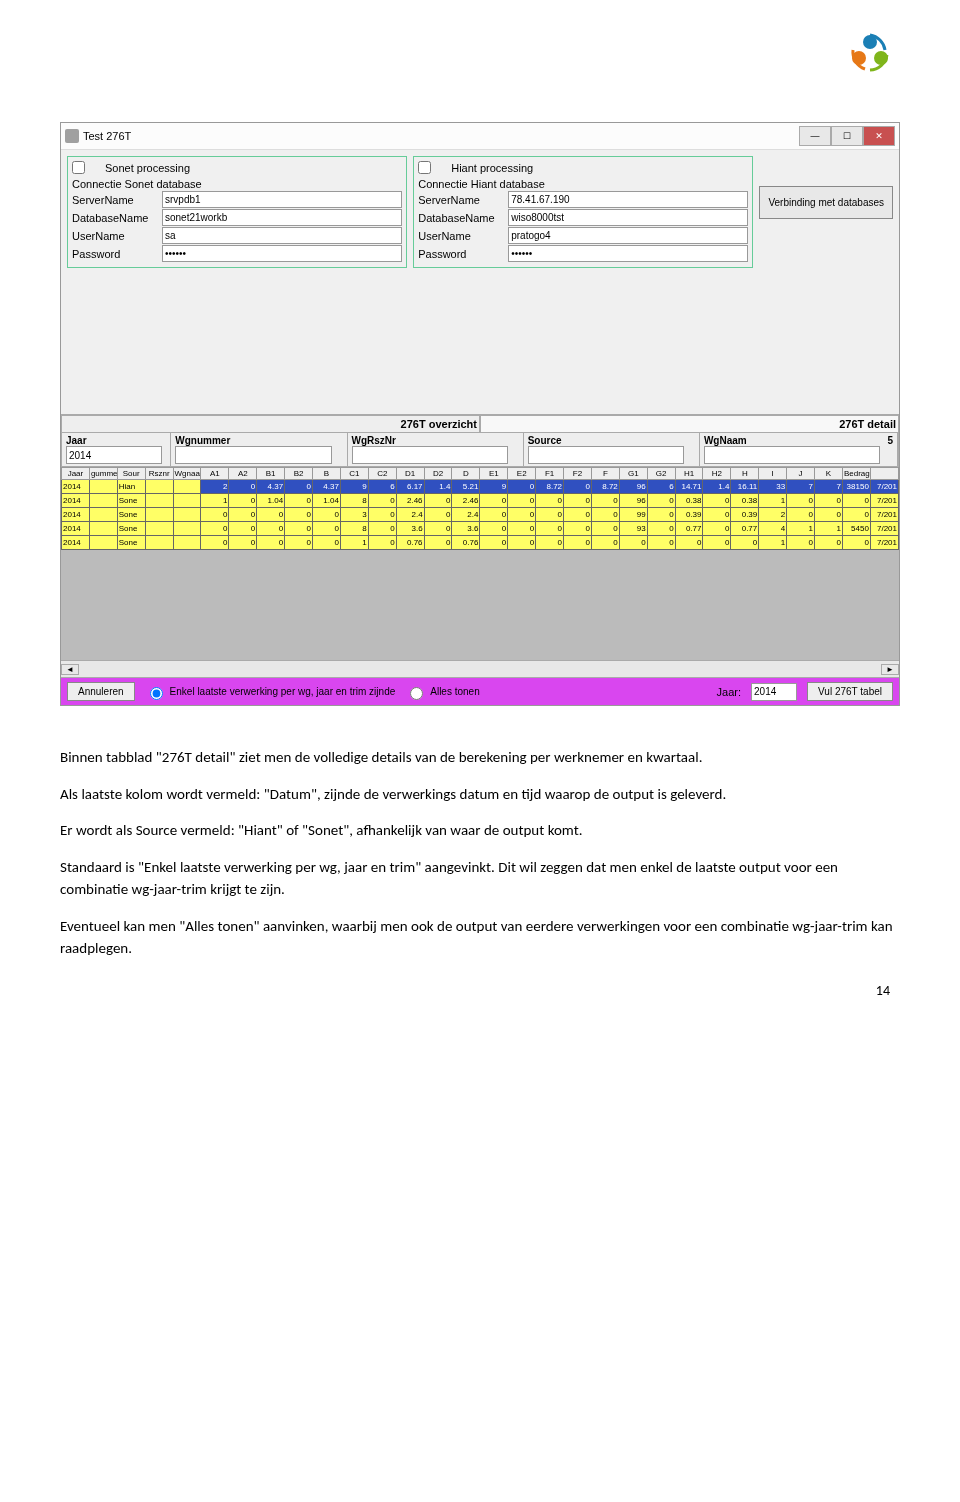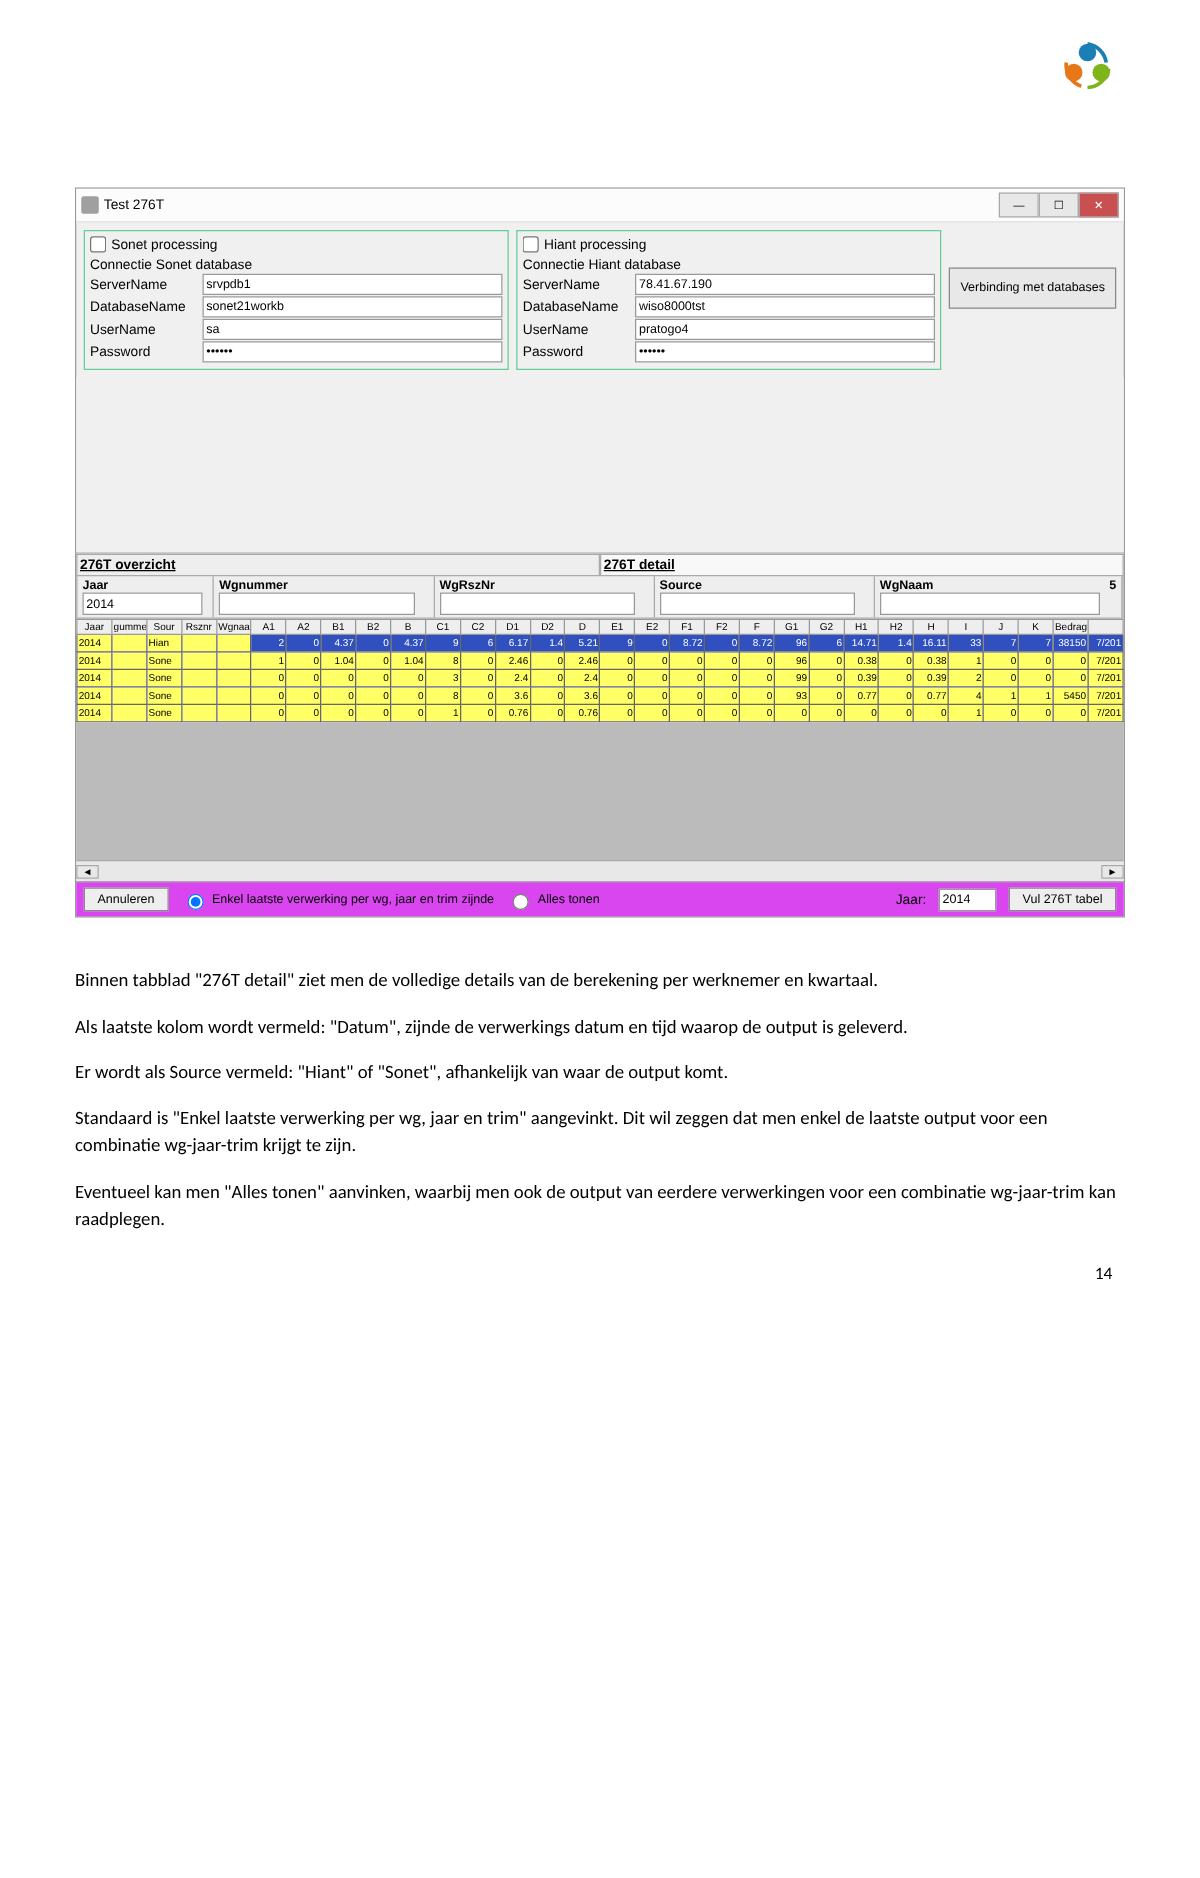--- a/index.html
+++ b/index.html
@@ -13,21 +13,21 @@
     padding: 30px 60px 40px 60px;
   }
   .logo {
     position: absolute;
     top: 25px;
     right: 65px;
     width: 50px;
     height: 50px;
   }
   .screenshot {
-    margin-top: 120px;
+    margin-top: 92px;
     border: 1px solid #999;
     background: #f0f0f0;
     font-family: "Segoe UI", Tahoma, sans-serif;
     font-size: 11px;
     color: #000;
   }
   .titlebar {
     display: flex;
     align-items: center;
     justify-content: space-between;
@@ -38,29 +38,29 @@
   }
   .titlebar-left { display: flex; align-items: center; gap: 4px; }
   .titlebar-icon { width: 14px; height: 14px; background: #a0a0a0; border-radius: 2px; }
   .titlebar-buttons { display: flex; gap: 0; }
   .tb-btn { width: 30px; height: 18px; border: 1px solid #aaa; display: flex; align-items: center; justify-content: center; font-size: 9px; }
   .tb-btn.close { background: #c85050; color: #fff; }
   .tb-btn.mm { background: #e8e8e8; }
   .conn-row { display: flex; gap: 6px; padding: 6px; }
   .conn-panel { flex: 1; border: 1px solid #999; padding: 4px; background: #f0f0f0; }
   .conn-panel.green { border: 1px solid #6c9; }
-  .chk { display: flex; align-items: center; gap: 4px; margin-bottom: 4px; }
+  .chk { display: flex; align-items: center; gap: 20px; margin-bottom: 4px; }
   .chk input { margin: 0; }
   .fieldrow { display: flex; align-items: center; margin: 1px 0; }
   .fieldrow .lbl { width: 90px; }
   .fieldrow input { flex: 1; height: 15px; border: 1px solid #999; font-size: 10px; padding: 0 2px; }
   .btn-verb { border: 1px solid #888; background: #e8e8e8; padding: 10px 8px; font-size: 10px; text-align: center; align-self: flex-start; margin-top: 30px; }
   .gap-body { height: 140px; background: #f0f0f0; }
   .tabs { display: flex; border-top: 1px solid #aaa; }
-  .tab { flex: 1; border: 1px solid #aaa; border-bottom: none; background: #eee; text-align: left; font-size: 11px; font-weight: bold; padding: 2px; text-decoration: underline; }
+  .tab { flex: 1; border: 1px solid #aaa; border-bottom: none; background: #eee; text-align: right; font-size: 11px; font-weight: bold; padding: 2px; }
   .tab.active { background: #f8f8f8; }
   .filterrow { display: flex; background: #eee; border: 1px solid #aaa; }
   .filterrow .fseg { border-right: 1px solid #aaa; padding: 2px 4px; }
   .filterrow .fseg .flbl { font-weight: bold; font-size: 10px; }
   .filterrow .fseg input { border: 1px solid #999; height: 14px; font-size: 10px; width: 90%; }
   .grid { width: 100%; overflow-x: hidden; }
   .grid table { width: 100%; border-collapse: collapse; font-size: 8px; table-layout: fixed; }
   .grid th { background: #eee; border: 1px solid #999; padding: 1px; font-weight: normal; overflow: hidden; white-space: nowrap; }
   .grid td { border: 1px solid #666; padding: 0 1px; text-align: right; overflow: hidden; white-space: nowrap; height: 13px; }
   .grid td.l { text-align: left; }

